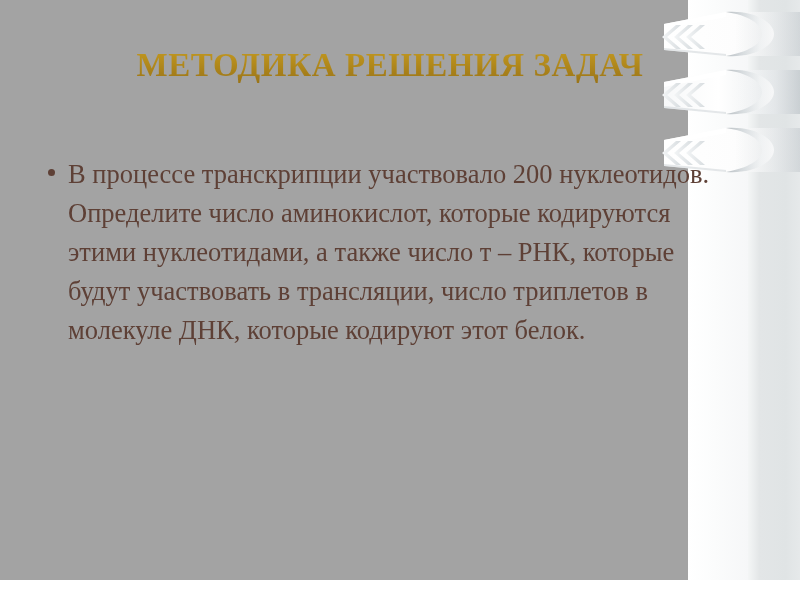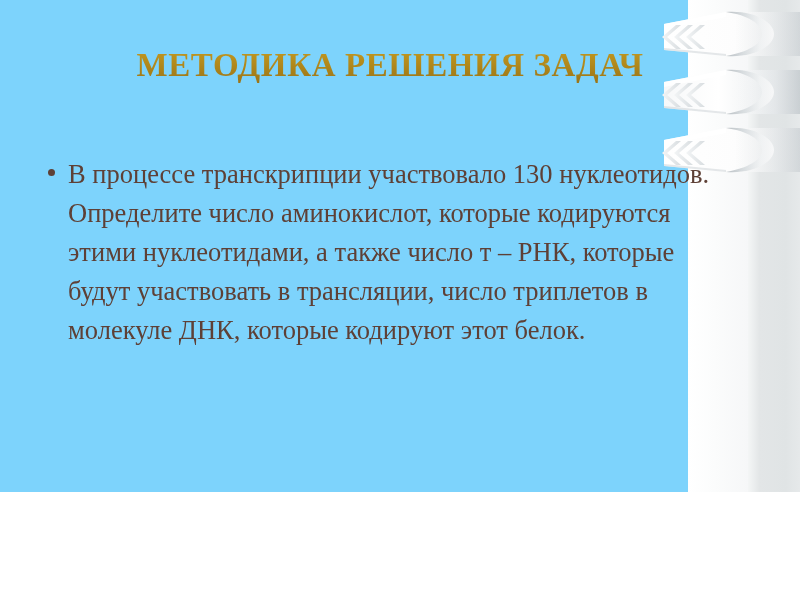--- a/index.html
+++ b/index.html
@@ -13,22 +13,22 @@
     background: #ffffff;
     font-family: "Liberation Serif", "DejaVu Serif", serif;
     position: relative;
   }
 
   
   #slide {
     position: absolute;
     inset: 0;
     width: 800px;
-    height: 492px;
-    background: #7dd3fc;
+    height: 580px;
+    background: #a3a3a3;
     overflow: hidden;
   }
 
   
   .edge-band {
     position: absolute;
     top: 0;
     bottom: 0;
     pointer-events: none;
   }
@@ -187,17 +187,17 @@
         <path d="M12,159 L26,147 L31,147 L17,159 L31,171 L26,171 Z"></path>
       </g>
     </svg>
   </div>
 
   <div id="title">МЕТОДИКА РЕШЕНИЯ ЗАДАЧ</div>
 
   <div id="body-block">
     <div class="bullet-item">
       <span class="bullet-dot"></span>
-      <span class="bullet-text">В процессе транскрипции участвовало 130 нуклеотидов. Определите число аминокислот, которые кодируются этими нуклеотидами, а также число т – РНК, которые будут участвовать в трансляции, число триплетов в молекуле ДНК, которые кодируют этот белок.</span>
+      <span class="bullet-text">В процессе транскрипции участвовало 200 нуклеотидов. Определите число аминокислот, которые кодируются этими нуклеотидами, а также число т – РНК, которые будут участвовать в трансляции, число триплетов в молекуле ДНК, которые кодируют этот белок.</span>
     </div>
   </div>
 
 </div>
 
 </body></html>

